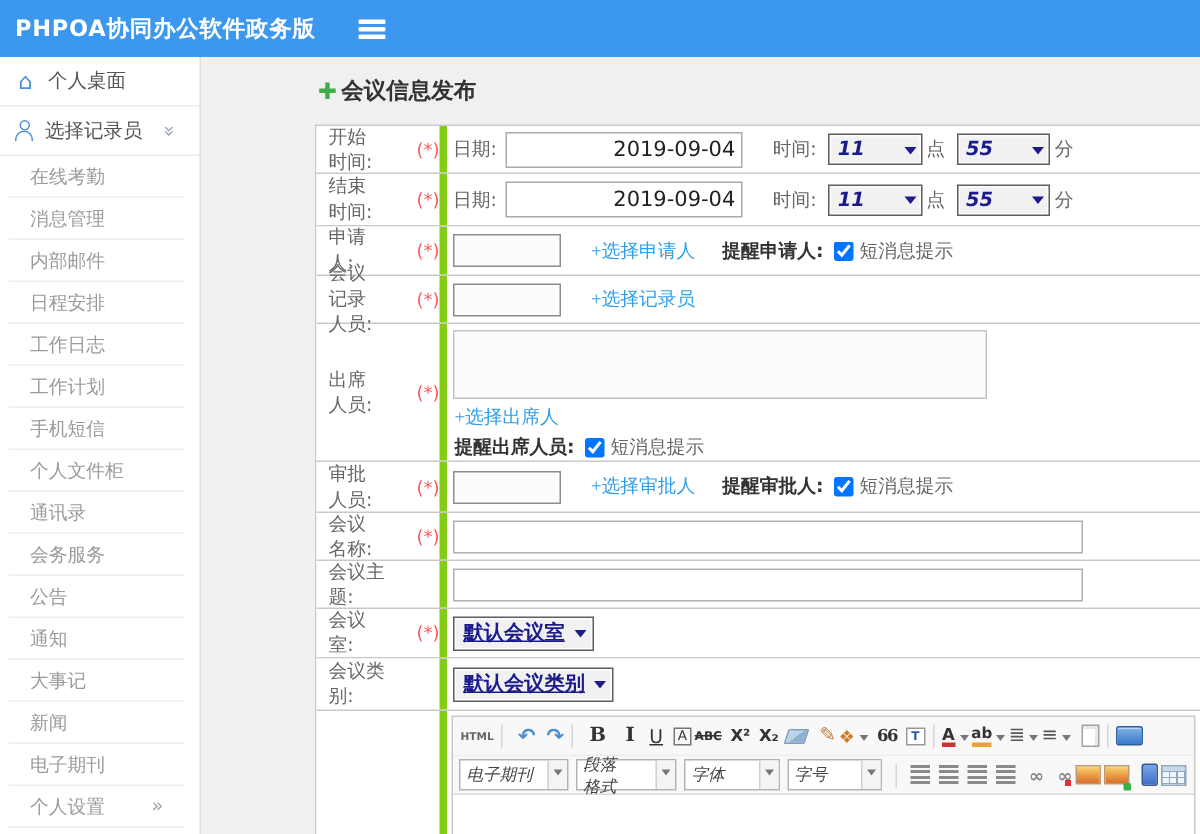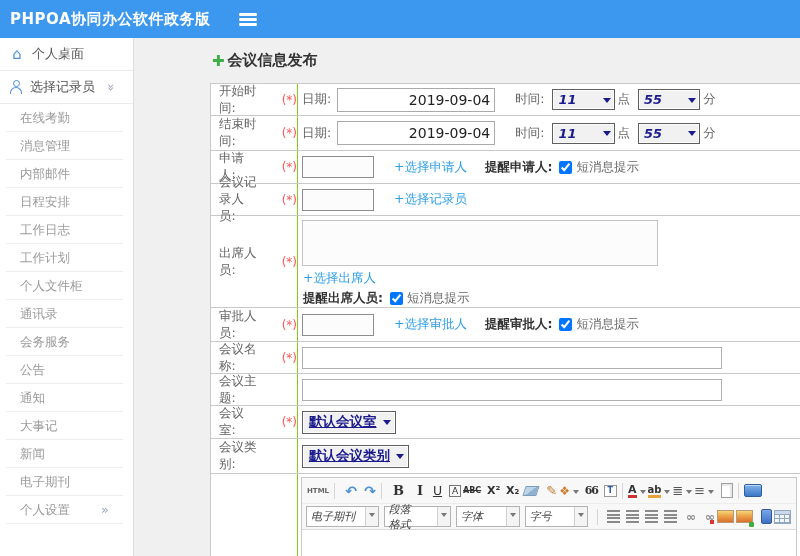--- a/index.html
+++ b/index.html
@@ -27,31 +27,31 @@
   .sub-item{height:27px;line-height:27px;margin:0 10px 0 6px;padding-left:14px;border-bottom:1px solid #eeeeee;color:#9b9b9b;font-size:12.5px;cursor:pointer;position:relative;}
   .sub-item .chev{right:14px;}
   
   .content{position:absolute;left:134px;top:38px;right:0;bottom:0;background:#f0f0f1;overflow:hidden;}
   .page-title{position:absolute;left:78px;top:13px;display:flex;align-items:center;}
   .page-title .plus{color:#3fae49;font-size:15px;font-weight:bold;margin-right:3px;}
   .page-title h1{font-size:15px;margin:0;color:#333;font-weight:bold;}
   
   .form{position:absolute;left:76px;top:45px;width:600px;background:#fff;border:1px solid #c9c9c9;border-right:none;}
   .frow{display:flex;border-bottom:1px solid #c9c9c9;box-sizing:border-box;background:#fff;}
-  .fl{width:87px;flex:none;border-right:1px solid #84cc16;display:flex;align-items:center;padding-left:8px;box-sizing:border-box;font-size:12.5px;color:#666;gap:21px;}
+  .fl{width:87px;flex:none;border-right:5px solid #84cc16;display:flex;align-items:center;padding-left:8px;box-sizing:border-box;font-size:12.5px;color:#666;gap:21px;}
   .req{color:#ff5757;margin-left:4px;font-size:12px;}
   .fv{flex:1;display:flex;align-items:center;padding-left:4px;min-width:0;font-size:12.5px;color:#666;}
   .r-32{height:32px;} .r-35{height:35px;} .r-33{height:33px;} .r-92{height:92px;} .r-34{height:34px;} .r-ed{height:220px;border-bottom:none;}
   .inlab{color:#666;font-size:12.5px;white-space:nowrap;}
   .date-input{width:148px;height:22px;border:1px solid #aaa;margin-left:6px;font-size:14px;color:#222;padding:0 4px;font-family:"DejaVu Sans",sans-serif;box-sizing:content-box;text-align:right;}
   .gapL{margin-left:20px;}
   .mini-select{display:inline-flex;align-items:center;border:1px solid #5f5f5f;background:#f1f1f1;height:19px;padding:0 3px 0 5px;margin:0 3px 0 8px;color:#1b1b8e;font-size:13px;font-weight:bold;cursor:pointer;box-shadow:inset 0 0 0 1px #fdfdfd;gap:20px;}
   .tri{width:0;height:0;border:4px solid transparent;border-top:5px solid #1b1b8e;margin:5px 0 0 6px;}
   .small-input{width:64px;height:20px;border:1px solid #8d8d8d;background:#fcfcfc;font-size:13px;padding:0 3px;}
-  .link{color:#2e9fe8;font-size:12.5px;text-decoration:none;margin-left:20px;white-space:nowrap;cursor:pointer;}
+  .link{color:#2e9fe8;font-size:12.5px;text-decoration:none;margin-left:20px;white-space:nowrap;cursor:pointer;font-family:Liberation Serif, serif;}
   .remind{font-weight:bold;color:#333;font-size:12.5px;margin-left:18px;white-space:nowrap;}
   .fv input[type=checkbox]{width:13px;height:13px;margin:0 4px 0 7px;}
   .cbl{color:#666;font-size:12.5px;}
   .attend-col{flex-direction:column;align-items:flex-start;justify-content:center;padding-top:4px;}
   .attend-area{width:350px;height:44px;border:1px solid #c3c3c3;background:#fcfcfc;position:relative;resize:none;font-family:"DejaVu Sans",sans-serif;}
   .attend-line{margin-top:4px;display:flex;align-items:center;}
   .attend-line .link{margin-left:1px;}
   .attend-line2{margin-top:3px;display:flex;align-items:center;}
   .attend-line2 .remind{margin-left:1px;}
   .wide-input{width:412px;height:20px;border:1px solid #b0b0b0;font-size:13px;padding:0 3px;}
@@ -120,20 +120,21 @@
     <span class="txt">选择记录员</span>
     <span class="chev down">»</span>
   </div>
   <div class="submenu">
     <div class="sub-item">在线考勤</div>
     <div class="sub-item">消息管理</div>
     <div class="sub-item">内部邮件</div>
     <div class="sub-item">日程安排</div>
     <div class="sub-item">工作日志</div>
     <div class="sub-item">工作计划</div>
+    <div class="sub-item">手机短信</div>
     <div class="sub-item">个人文件柜</div>
     <div class="sub-item">通讯录</div>
     <div class="sub-item">会务服务</div>
     <div class="sub-item">公告</div>
     <div class="sub-item">通知</div>
     <div class="sub-item">大事记</div>
     <div class="sub-item">新闻</div>
     <div class="sub-item">电子期刊</div>
     <div class="sub-item">
       <span>个人设置</span>

